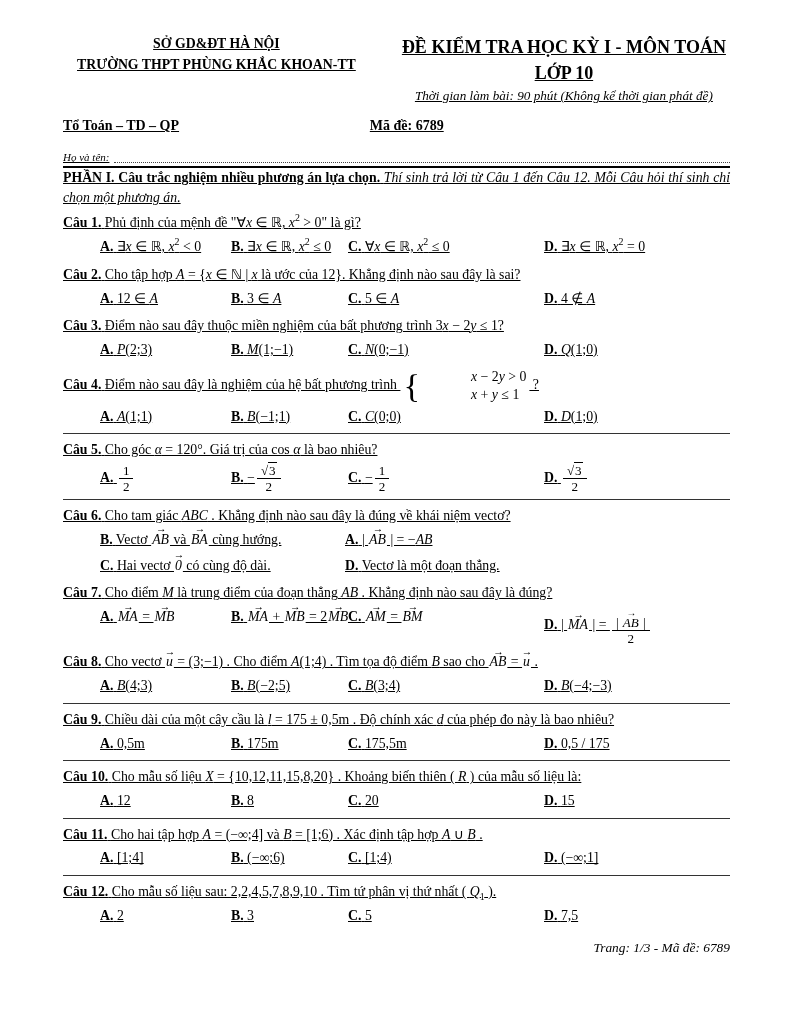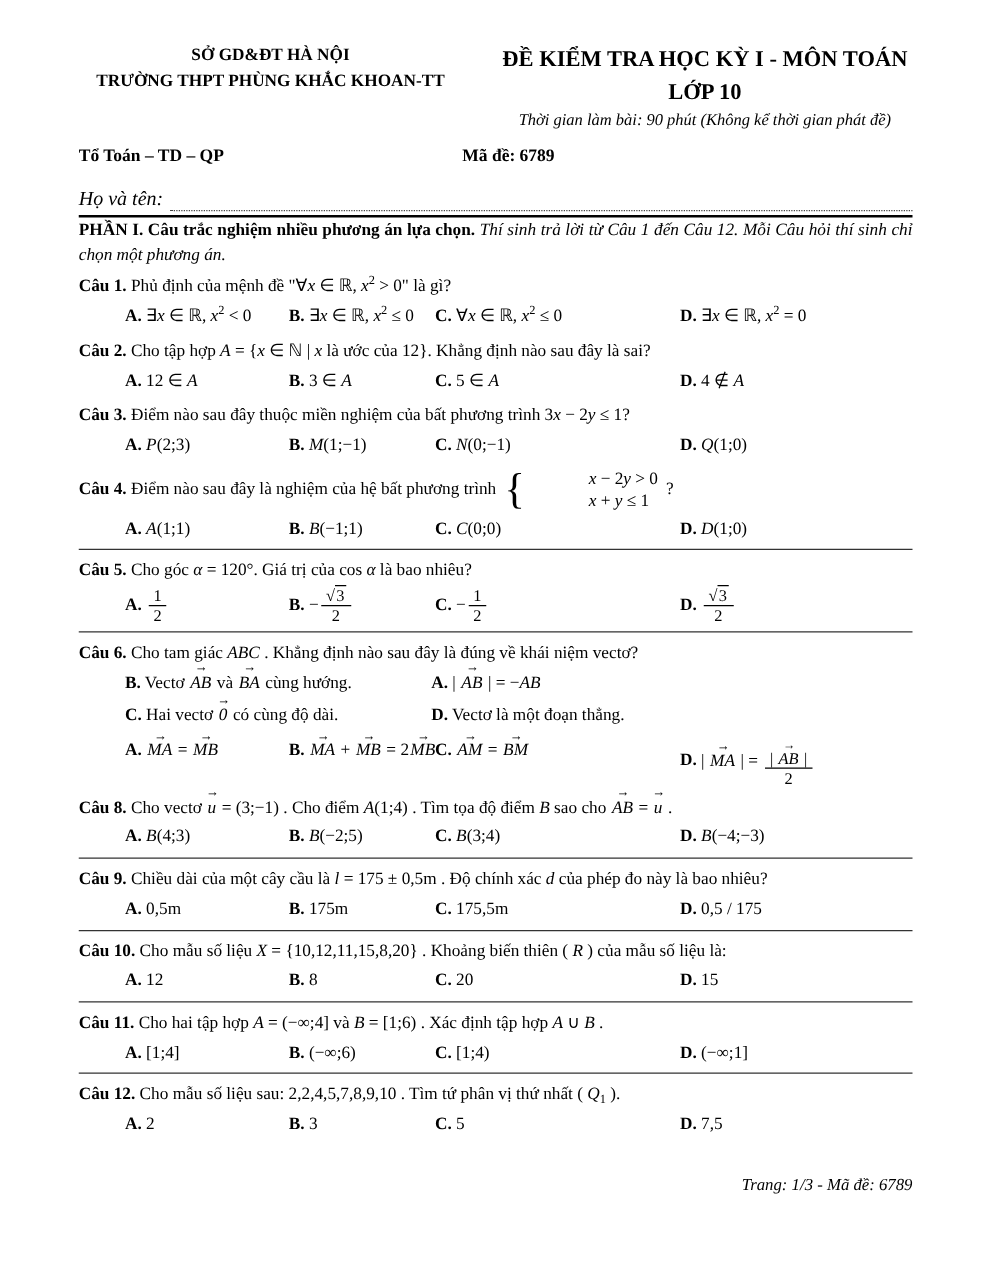--- a/index.html
+++ b/index.html
@@ -1,32 +1,32 @@
 <!DOCTYPE html>
 <html><head>
 <meta charset="utf-8">
 <style>
   * { margin:0; padding:0; box-sizing:border-box; }
   html,body { background:#fff; }
   body {
     width:792px; height:1024px; position:relative; overflow:hidden;
     font-family:"Liberation Serif", serif; color:#000;
   }
-  .page { padding:34px 62px 0 63px; }
+  .page { padding:34px 62px 0 63px;text-decoration:underline; }
 
   
   .header-row { display:flex; }
   .h-left { width:46%; text-align:center; font-weight:bold; font-size:13.8px; line-height:1.5; }
   .h-right { width:54%; text-align:center; padding-left:28px; }
   .h-right .title { font-weight:bold; font-size:18px; line-height:1.45; }
   .h-right .time { font-style:italic; font-size:13.2px; line-height:1.45; }
   .row2 { display:flex; margin-top:13px; font-weight:bold; font-size:14px; }
   .row2 .group { width:46%; text-align:left; }
   .row2 .code { flex:1; text-align:left; }
-  .name-row { display:flex; align-items:flex-end; margin-top:17px; font-size:16px;text-align:center; }
+  .name-row { display:flex; align-items:flex-end; margin-top:17px; font-size:11px;text-align:center; }
   .name-label { font-style:italic; white-space:nowrap; }
   .name-dots { flex:1; border-bottom:1.6px dotted #444; margin-left:5px; height:1.05em; }
   .rule { border-bottom:2.6px solid #000; margin-top:3px; }
 
   
   .part-head { margin-top:0; font-size:13.8px; line-height:1.42; text-align:justify; }
   .part-title { font-weight:bold; }
   .part-sub { font-style:italic; }
 
   
@@ -165,20 +165,21 @@
     <div class="stem"><b class="qlabel">Câu 6.</b> <span class="qtext">Cho tam giác  <i>ABC</i> . Khẳng định nào sau đây là đúng về khái niệm vectơ?</span></div>
     <div class="options cols2">
           <span class="opt"><b class="optlabel">B.</b> <span class="opttext">Vectơ  <span class="vec">AB</span>  và  <span class="vec">BA</span>  cùng hướng.</span></span>
           <span class="opt"><b class="optlabel">A.</b> <span class="opttext">| <span class="vec">AB</span> | = −<i>AB</i></span></span>
           <span class="opt"><b class="optlabel">C.</b> <span class="opttext">Hai vectơ  <span class="vec">0</span>  có cùng độ dài.</span></span>
           <span class="opt"><b class="optlabel">D.</b> <span class="opttext">Vectơ là một đoạn thẳng.</span></span>
         </div>
   </div>
 
   <div class="question">
+    <div class="stem"><b class="qlabel">Câu 7.</b> <span class="qtext">Cho điểm  <i>M</i>  là trung điểm của đoạn thẳng  <i>AB</i> . Khẳng định nào sau đây là đúng?</span></div>
     <div class="options cols4">
           <span class="opt"><b class="optlabel">A.</b> <span class="opttext"><span class="vec">MA</span> = <span class="vec">MB</span></span></span>
           <span class="opt"><b class="optlabel">B.</b> <span class="opttext"><span class="vec">MA</span> + <span class="vec">MB</span> = 2<span class="vec">MB</span></span></span>
           <span class="opt"><b class="optlabel">C.</b> <span class="opttext"><span class="vec">AM</span> = <span class="vec">BM</span></span></span>
           <span class="opt"><b class="optlabel">D.</b> <span class="opttext">| <span class="vec">MA</span> | = <span class="frac">
                 <span class="fn fn-vec">| <span class="vec">AB</span> |</span>
                 <span class="fd">2</span>
               </span></span></span>
         </div>
   </div>

